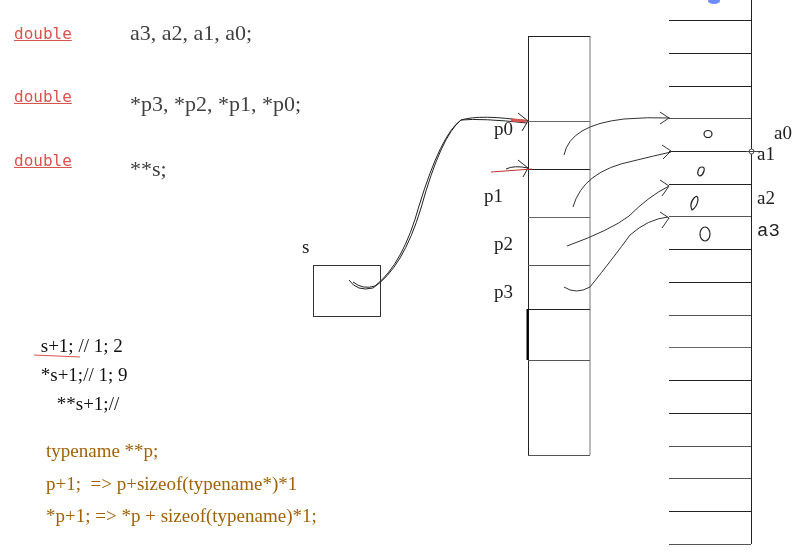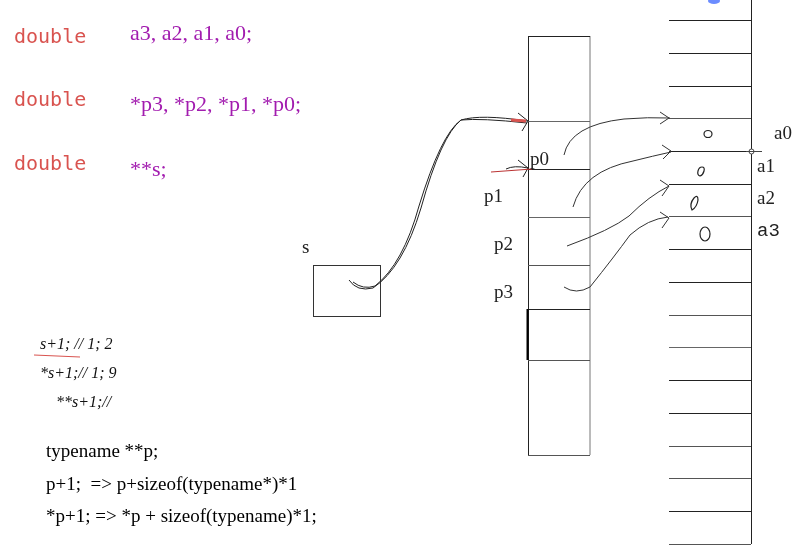--- a/index.html
+++ b/index.html
@@ -1,21 +1,21 @@
 <!DOCTYPE html>
 <html><head>
   <meta charset="utf-8">
   <style>
     html, body { margin: 0; padding: 0; background: #ffffff; }
     body { width: 793px; height: 556px; position: relative; overflow: hidden; }
     .abs { position: absolute; white-space: pre; }
-    .kw { font-family: "DejaVu Sans Mono", "Liberation Mono", monospace; color: #d9534f; font-size: 20px; }
-    .decl { font-family: "Liberation Serif", "DejaVu Serif", serif; color: #a21caf; font-size: 22px; }
-    .code { font-family: "Liberation Serif", "DejaVu Serif", serif; color: #111; font-size: 16px; font-style: italic; }
-    .code-red { font-family: "Liberation Serif", "DejaVu Serif", serif; color: #000000; font-size: 19px; }
+    .kw { font-family: "DejaVu Sans Mono", "Liberation Mono", monospace; color: #d9534f; font-size: 16px; text-decoration: underline; }
+    .decl { font-family: "Liberation Serif", "DejaVu Serif", serif; color: #404040; font-size: 22px; }
+    .code { font-family: "Liberation Serif", "DejaVu Serif", serif; color: #111; font-size: 19px; }
+    .code-red { font-family: "Liberation Serif", "DejaVu Serif", serif; color: #a16207; font-size: 19px; }
     .lbl { font-family: "Liberation Serif", "DejaVu Serif", serif; color: #222; font-size: 19px; }
     svg { position: absolute; left: 0; top: 0; }
   </style>
 </head>
 <body>
 
 <div class="abs kw" style="left:14px; top:24px;">double</div>
 <div class="abs decl" style="left:130px; top:20px;">a3, a2, a1, a0;</div>
 
 <div class="abs kw" style="left:14px; top:87px;">double</div>
@@ -100,27 +100,27 @@
 
     <path d="M564 287 q12 8 26 0 q24 -30 40 -52 q18 -16 38 -18"></path>
     <path d="M660 212 l9 6 l-7 10"></path>
   </g>
 
   <line x1="34" y1="355" x2="80" y2="357" stroke="#d9534f" stroke-width="1"></line>
 </svg>
 
 <div class="abs lbl" style="left:302px; top:236px;">s</div>
 
-<div class="abs lbl" style="left:494px; top:148px;margin-left:36px;">p0</div>
+<div class="abs lbl" style="left:494px; top:118px;">p0</div>
 <div class="abs lbl" style="left:484px; top:185px;">p1</div>
 <div class="abs lbl" style="left:494px; top:233px;">p2</div>
 <div class="abs lbl" style="left:494px; top:281px;">p3</div>
 
 <div class="abs lbl" style="left:774px; top:122px;">a0</div>
-<div class="abs lbl" style="left:757px; top:155px;">a1</div>
+<div class="abs lbl" style="left:757px; top:143px;">a1</div>
 <div class="abs lbl" style="left:757px; top:187px;">a2</div>
 <div class="abs lbl" style="left:757px; top:220px;font-family:Liberation Mono, monospace;">a3</div>
 
 <div class="abs code" style="left:36px; top:335px;"> s+1; // 1; 2</div>
 <div class="abs code" style="left:36px; top:364px;"> *s+1;// 1; 9</div>
 <div class="abs code" style="left:36px; top:393px;margin-left:16px;"> **s+1;//</div>
 
 <div class="abs code-red" style="left:46px; top:440px;">typename **p;</div>
 <div class="abs code-red" style="left:46px; top:473px;">p+1;  =&gt; p+sizeof(typename*)*1</div>
 <div class="abs code-red" style="left:46px; top:505px;">*p+1; =&gt; *p + sizeof(typename)*1;</div>

